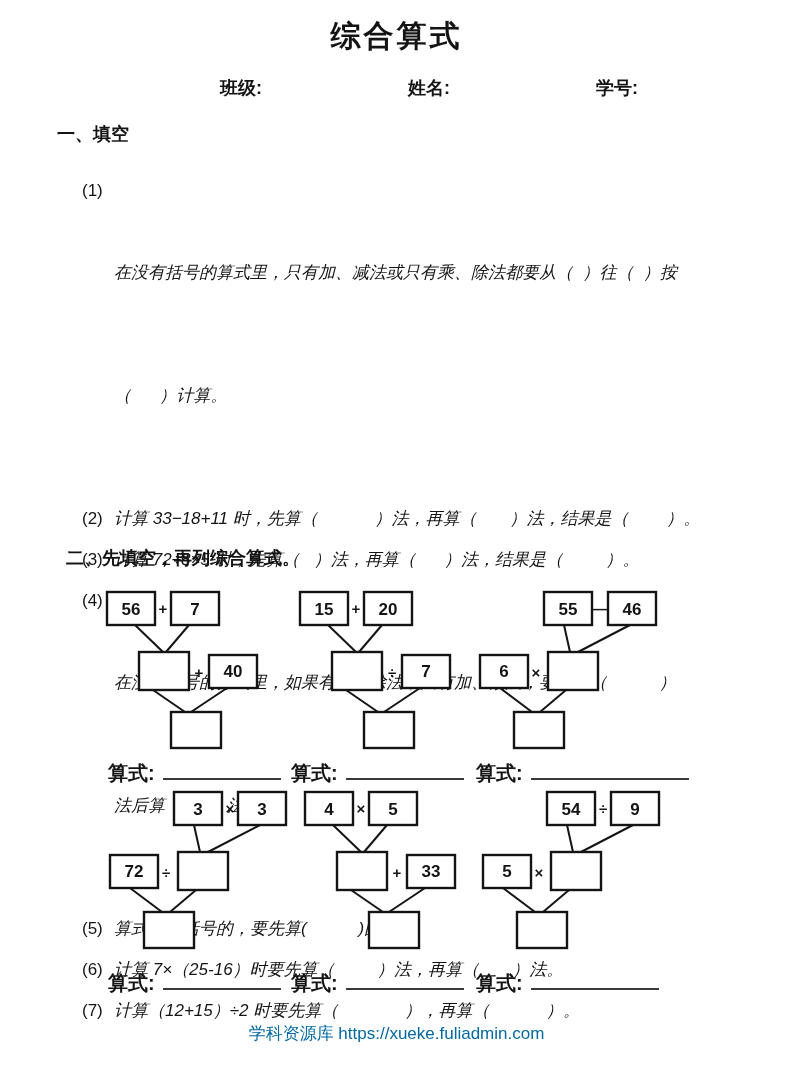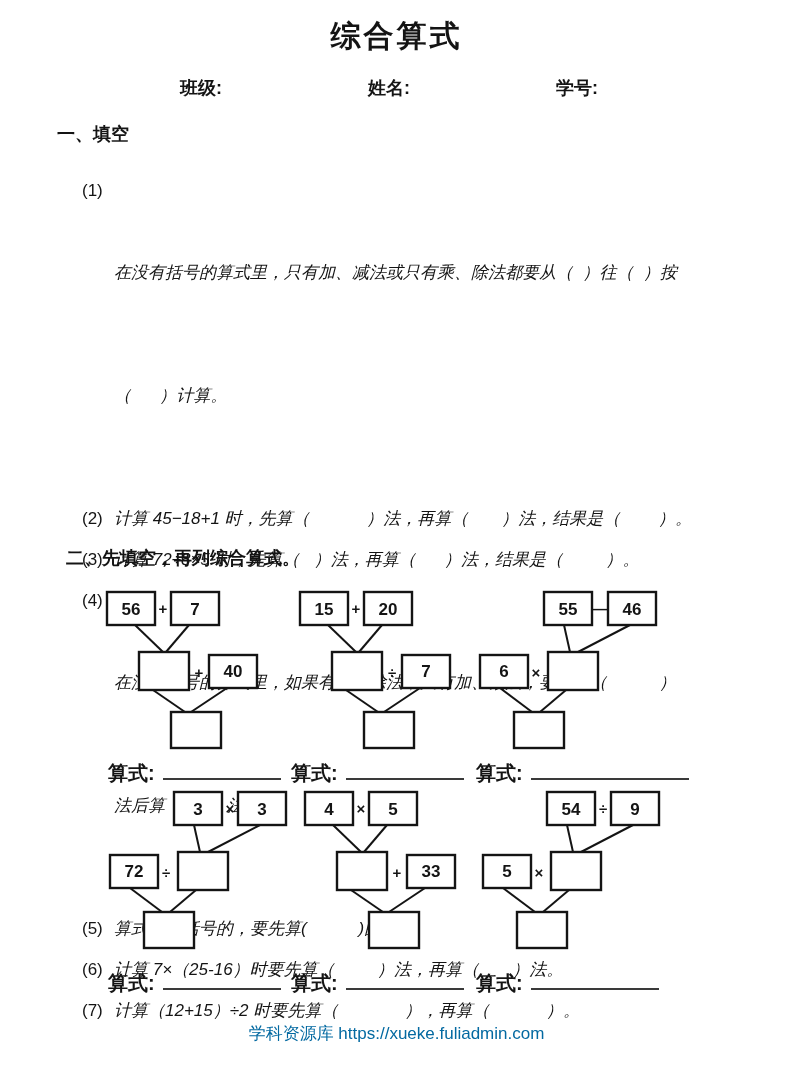--- a/index.html
+++ b/index.html
@@ -6,21 +6,21 @@
   html,body { background:#ffffff; }
   body { font-family:"Liberation Sans", sans-serif; color:#141414; }
   .page {
     position:relative; width:793px; height:1069px; background:#fff;
     margin:0 auto; overflow:hidden;
   }
   .title {
     position:absolute; top:16px; left:0; width:100%;
     text-align:center; font-size:30px; font-weight:800; letter-spacing:3px;
   }
-  .hdr-field { position:absolute; top:76px; font-size:18px; font-weight:700; }
+  .hdr-field { position:absolute; top:76px; font-size:18px; font-weight:700;margin-left:40px; }
   .hdr-class { left:180px; }
   .hdr-name  { left:368px; }
   .hdr-id    { left:556px; }
   .s1-heading {
     position:absolute; left:57px; top:122px;
     font-size:18px; font-weight:700;
   }
   .questions {
     position:absolute; left:82px; top:170px; width:690px;
     font-size:17px; line-height:41px; font-weight:500;
@@ -77,21 +77,21 @@
   <div class="questions">
     <div class="q">
       <span class="qnum">(1)</span>
       <div class="qlines">
         <div>在没有括号的算式里，只有加、减法或只有乘、除法都要从（  ）往（  ）按</div>
         <div>（      ）计算。</div>
       </div>
     </div>
     <div class="q">
       <span class="qnum">(2)</span>
-      <div class="qlines"><div>计算 45−18+1 时，先算（            ）法，再算（       ）法，结果是（        ）。</div></div>
+      <div class="qlines"><div>计算 33−18+11 时，先算（            ）法，再算（       ）法，结果是（        ）。</div></div>
     </div>
     <div class="q">
       <span class="qnum">(3)</span>
       <div class="qlines"><div>计算 72÷8×5 时，先算（   ）法，再算（      ）法，结果是（         ）。</div></div>
     </div>
     <div class="q">
       <span class="qnum">(4)</span>
       <div class="qlines">
         <div>在没有括号的算式里，如果有乘、除法，又有加、减法，要先算（           ）</div>
         <div>法后算（      ）法。</div>

